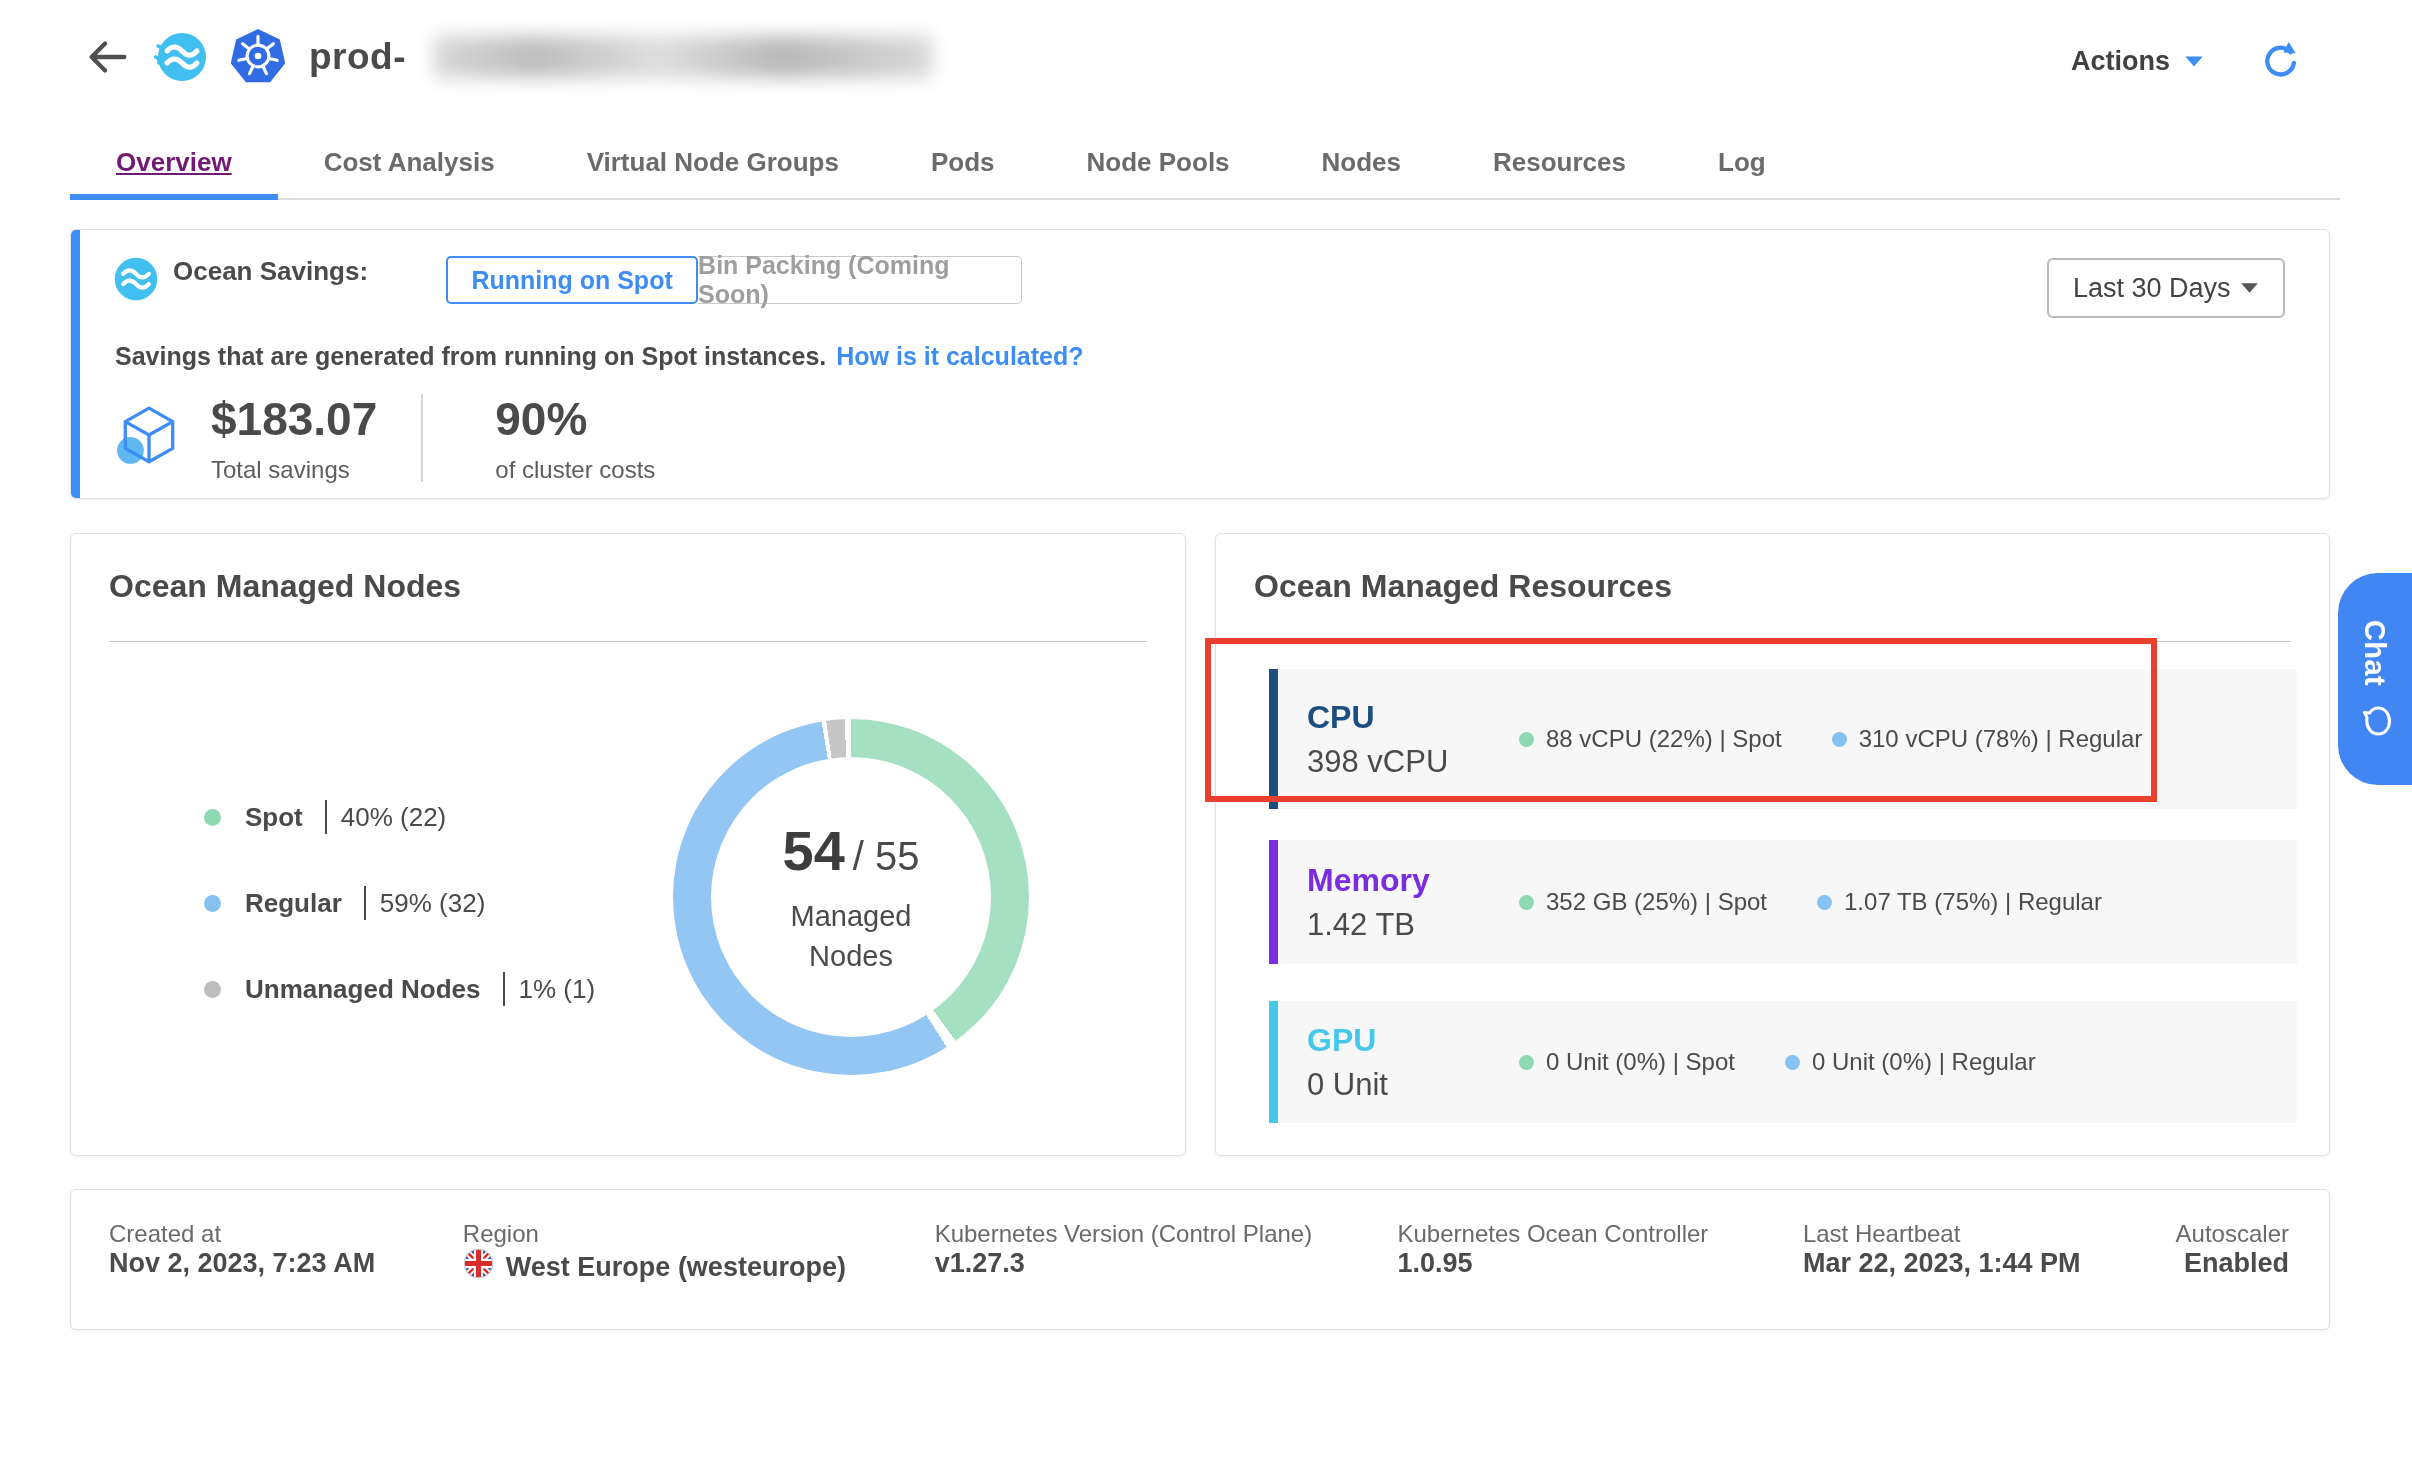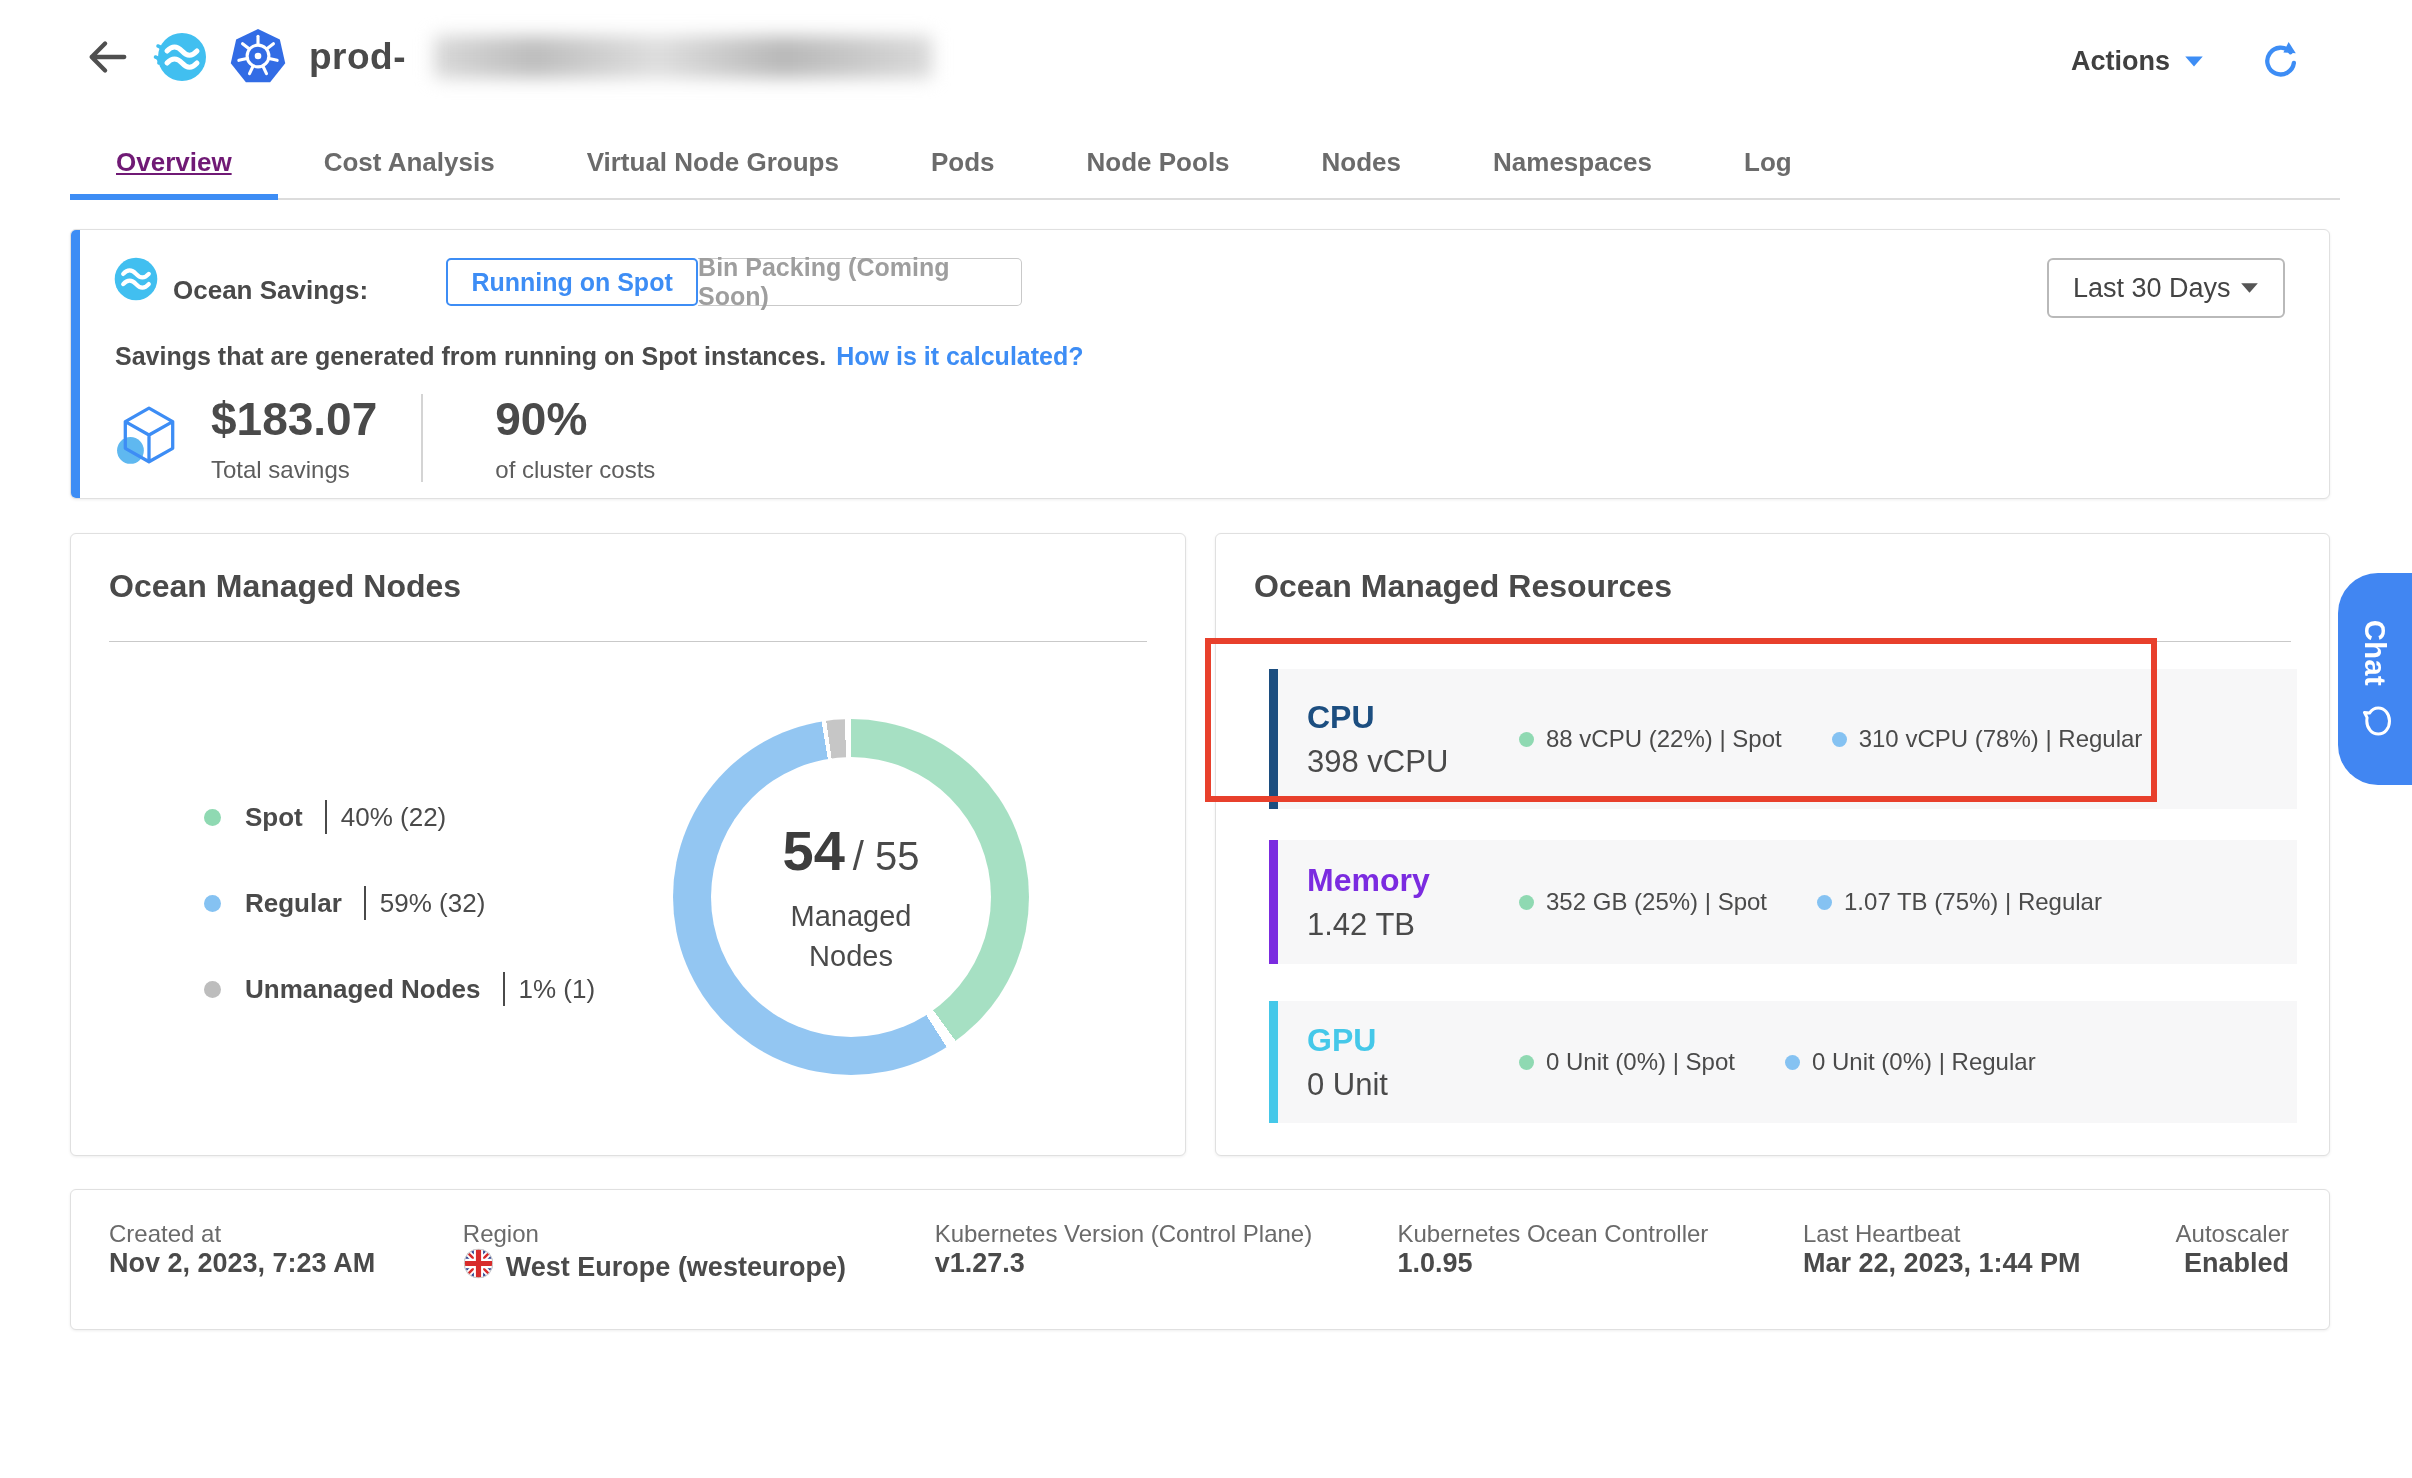--- a/index.html
+++ b/index.html
@@ -33,21 +33,21 @@
   }
   .tab.active { color:#701a75;text-decoration:underline; }
   .tab.active::after { content:''; position:absolute; left:0; right:0; bottom:-2px; height:6px; background:#3d8df5; }
   
   .panel {
     background:#fff; border:1px solid #e0e0e0; border-radius:6px;
     box-shadow:0 1px 3px rgba(0,0,0,0.07);
   }
   .savings-panel { position:absolute; top:229px; left:70px; width:2260px; height:270px; overflow:hidden; }
   .savings-panel::before { content:''; position:absolute; left:0; top:0; bottom:0; width:9px; background:#3d8df5; }
-  .savings-row1 { position:absolute; left:42px; top:26px; display:flex; align-items:flex-end; }
+  .savings-row1 { position:absolute; left:42px; top:26px; display:flex; align-items:flex-start; }
   .savings-label { font-size:26px; font-weight:bold; color:#4a4a4a; margin-left:14px; }
   .toggle-group { display:flex; margin-left:78px; }
   .toggle-btn { height:48px; display:flex; align-items:center; justify-content:center; font-size:25px; font-weight:bold; cursor:pointer; background:#fff; }
   .toggle-spot { width:252px; border:2px solid #3d8df5; border-radius:5px; color:#3d8df5; z-index:2; }
   .toggle-bin { width:324px; border:1px solid #c9c9c9; border-left:none; border-radius:0 5px 5px 0; color:#9e9e9e; }
   .period-select {
     position:absolute; right:44px; top:28px; width:238px; height:60px;
     border:2px solid #b9b9b9; border-radius:6px; display:flex; align-items:center;
     justify-content:space-between; padding:0 24px; font-size:27px; color:#444; cursor:pointer; background:#fff;
   }
@@ -175,21 +175,21 @@
   </div>
 </div>
 
 <nav class="tabs">
   <div class="tab active">Overview</div>
   <div class="tab">Cost Analysis</div>
   <div class="tab">Virtual Node Groups</div>
   <div class="tab">Pods</div>
   <div class="tab">Node Pools</div>
   <div class="tab">Nodes</div>
-  <div class="tab">Namespaces</div>
+  <div class="tab">Resources</div>
   <div class="tab">Log</div>
 </nav>
 
 <section class="panel savings-panel">
   <div class="savings-row1">
     <span>
       <svg width="46" height="46" viewBox="0 0 54 54">
         <circle cx="27" cy="27" r="25" fill="#41bff0"></circle>
         <path d="M12 21c5-5.5 10-5.5 15 0s10 5.5 15 0" stroke="#fff" stroke-width="5" fill="none" stroke-linecap="round"></path>
         <path d="M12 33c5-5.5 10-5.5 15 0s10 5.5 15 0" stroke="#fff" stroke-width="5" fill="none" stroke-linecap="round"></path>

